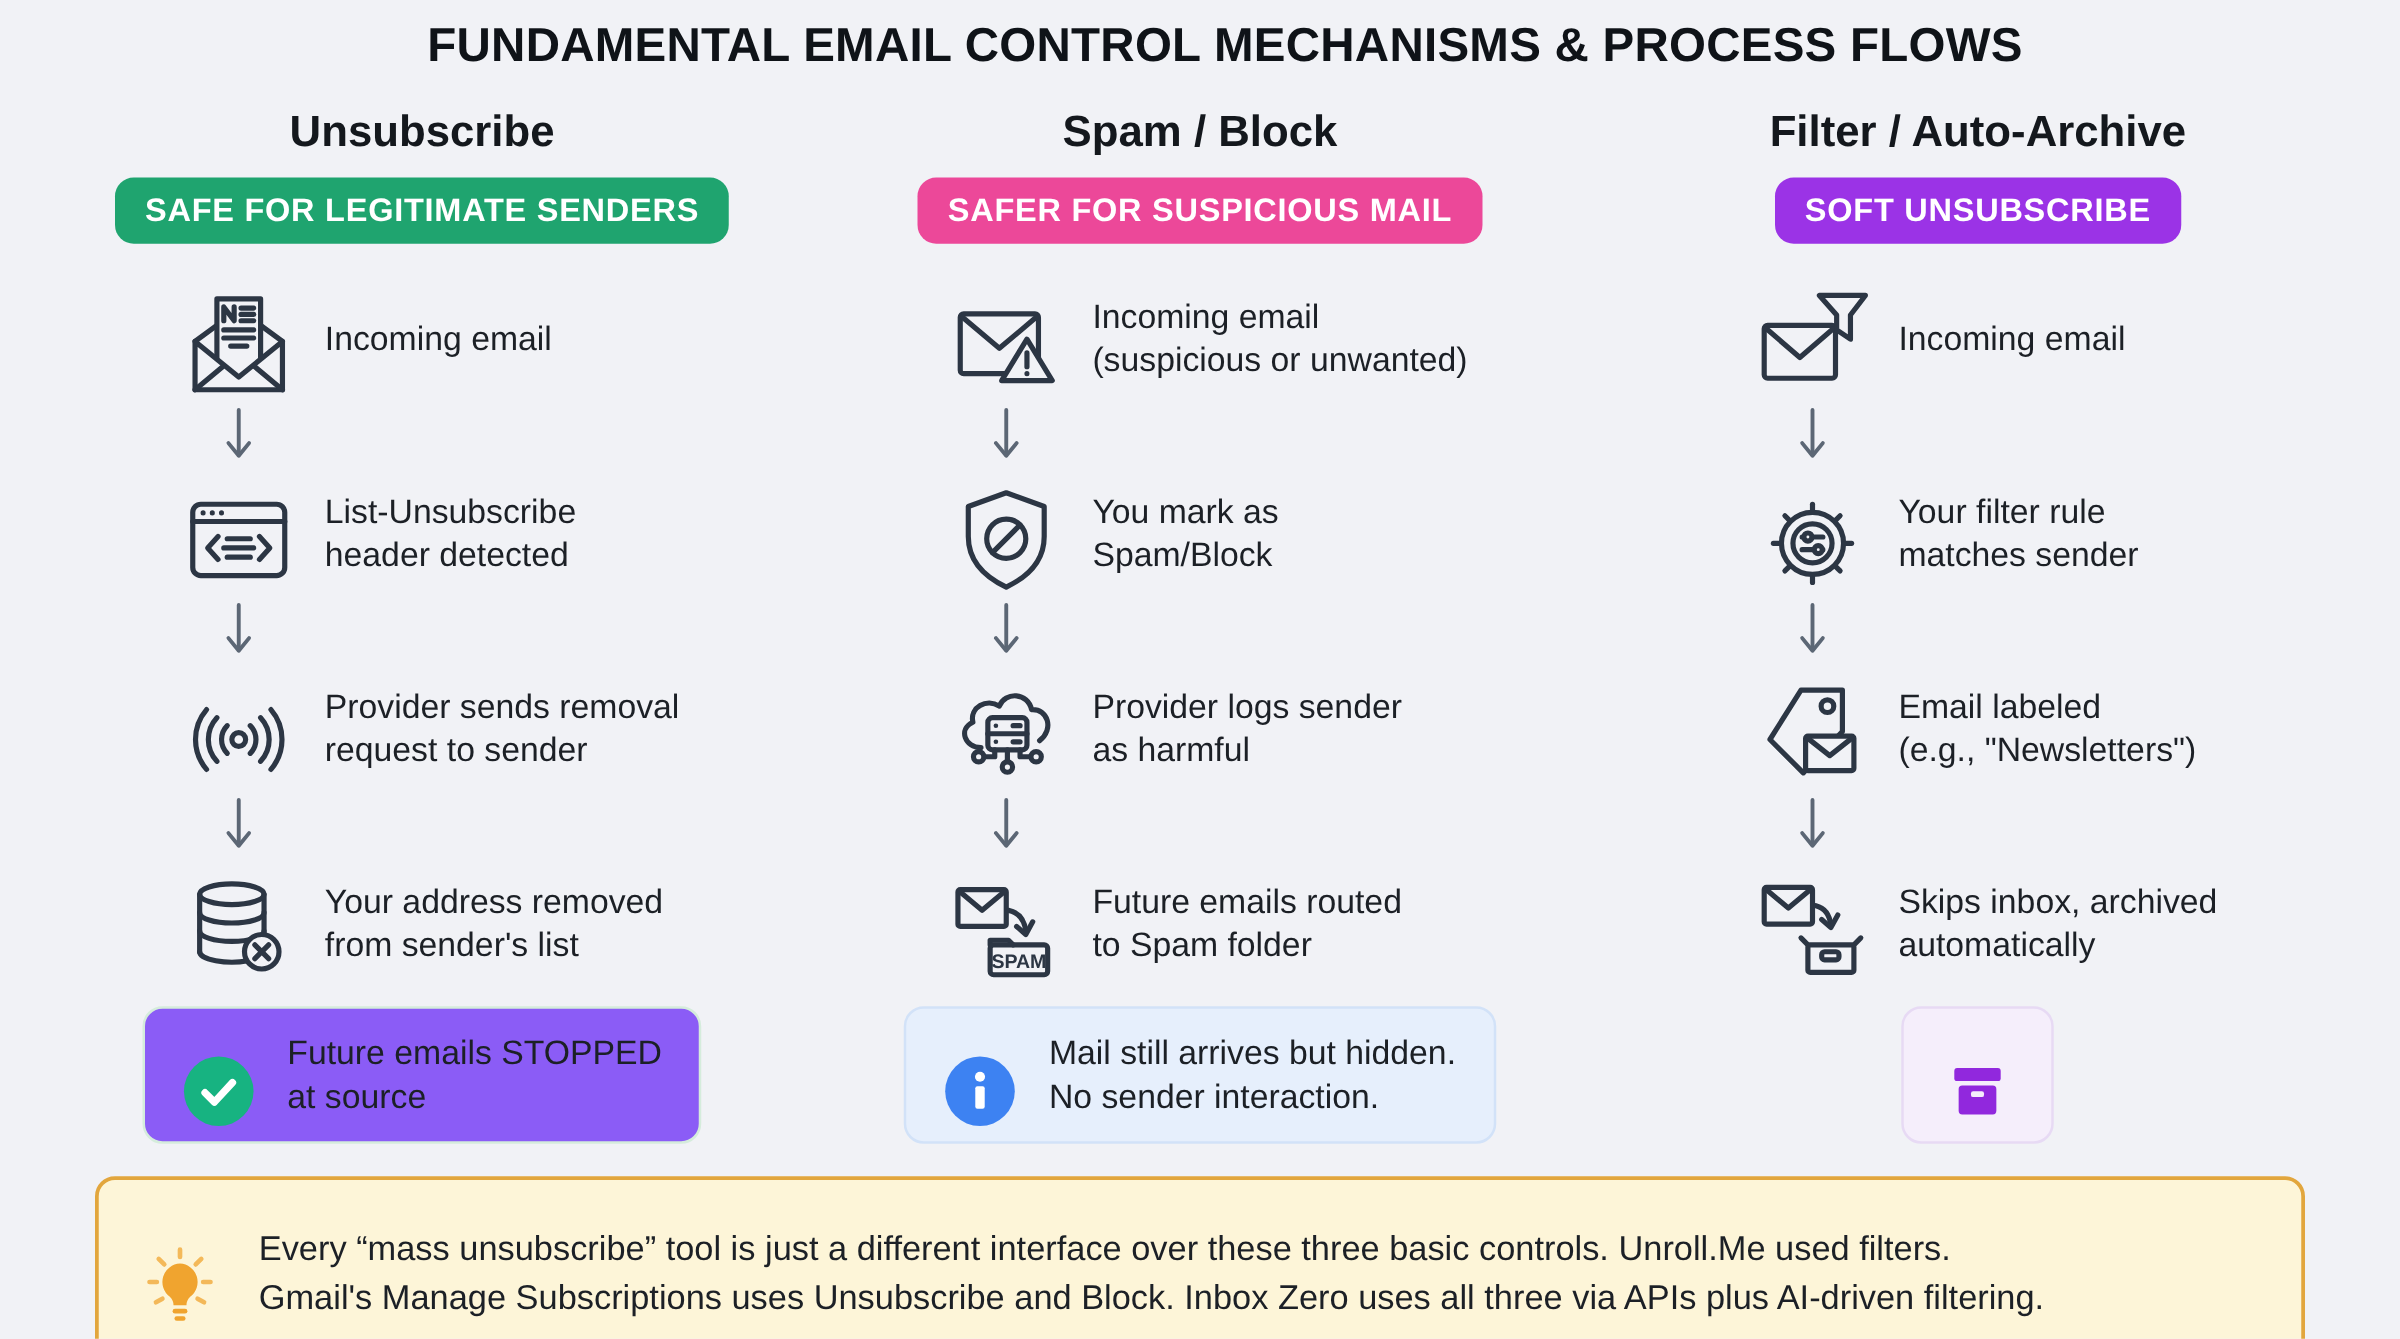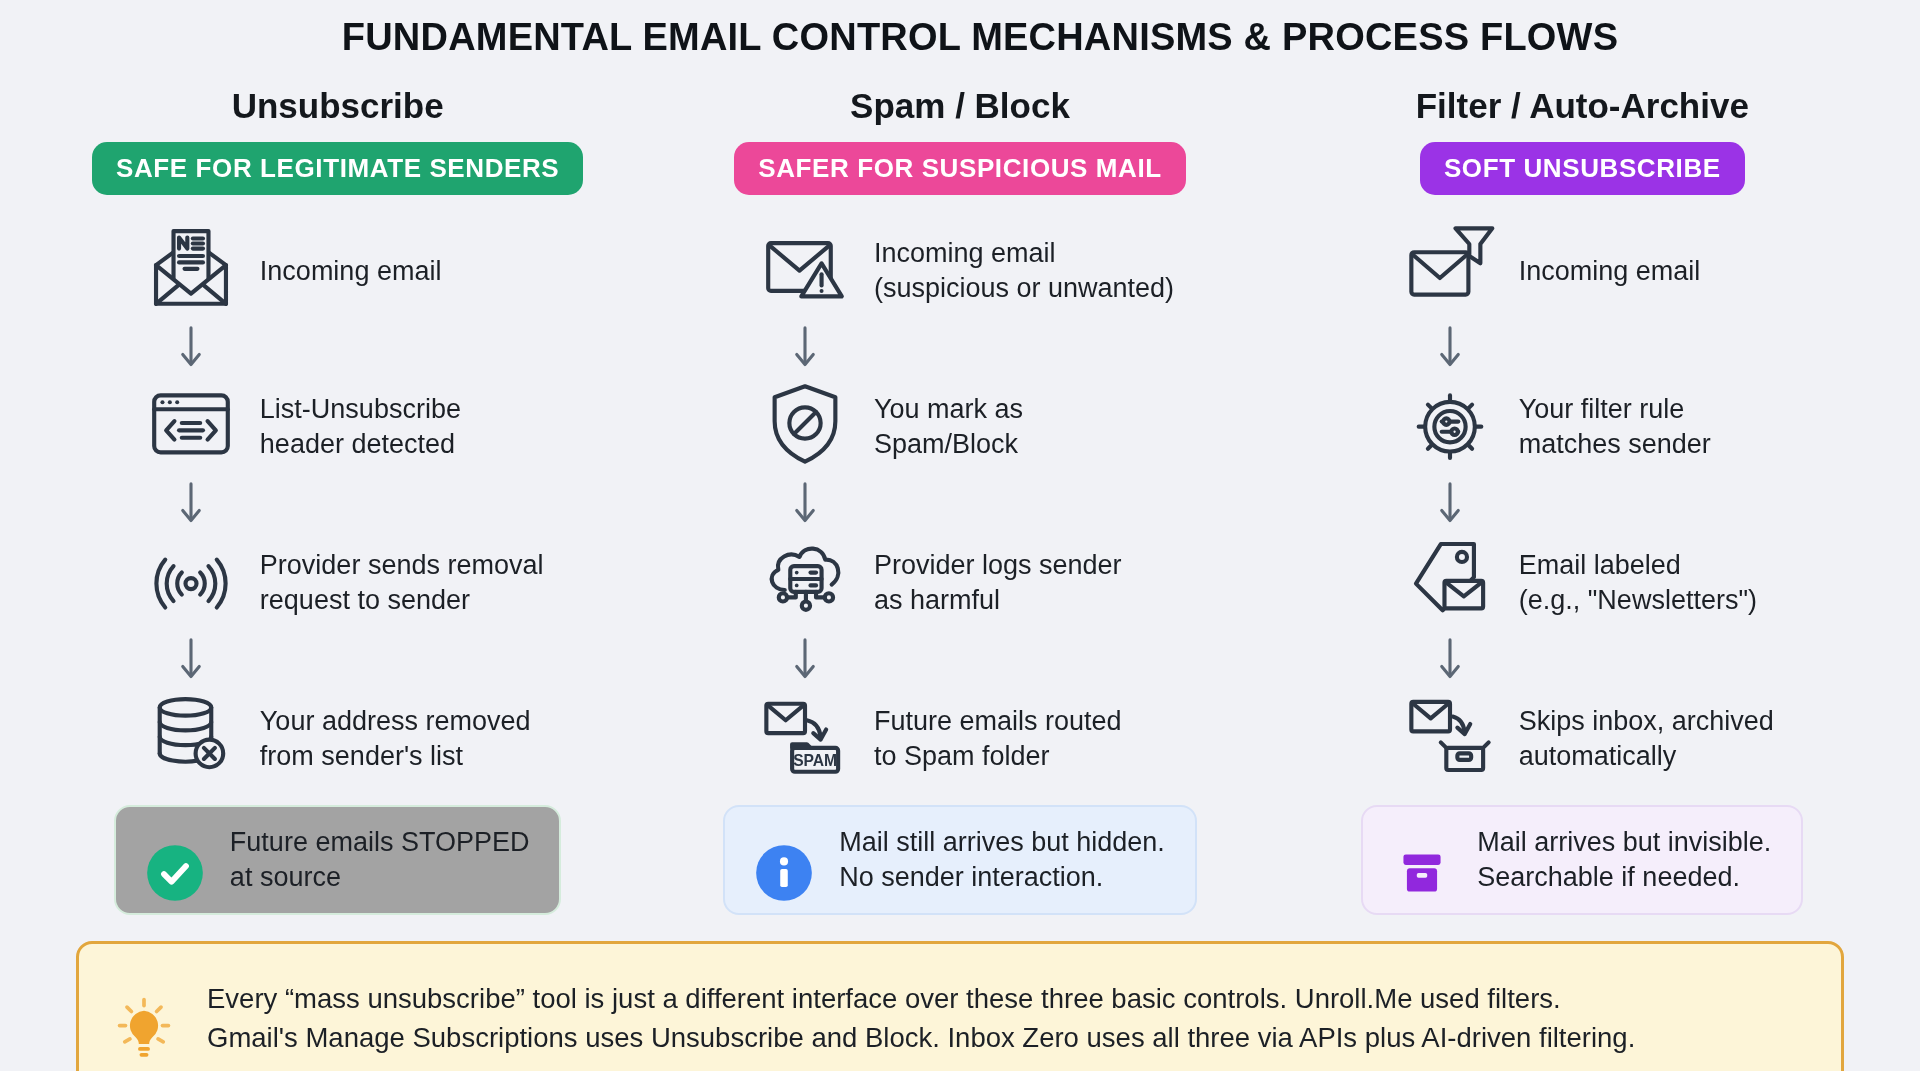--- a/index.html
+++ b/index.html
@@ -21,21 +21,21 @@
   .col { display:flex; flex-direction:column; align-items:center; }
   .col-header { margin-top:26px; font-size:35px; font-weight:800; color:#14181d; line-height:1.2; }
   .badge {
     margin-top:15px; color:#ffffff; font-weight:700; font-size:26px;
     letter-spacing:.6px; padding:11px 24px; border-radius:15px; white-space:nowrap;
   }
   .flow {
     display:grid; grid-template-columns:118px auto;
     margin-top:26px; align-items:center; justify-content:center;
   }
-  .s-icon { grid-column:1; justify-self:center; height:100px; display:flex; align-items:flex-start; }
+  .s-icon { grid-column:1; justify-self:center; height:100px; display:flex; align-items:flex-end; }
   .s-text {
     grid-column:2; font-size:27px; line-height:1.28; white-space:pre-line;
     padding-left:10px; color:#1c2026;
   }
   .arrow-row { grid-column:1; justify-self:center; height:56px; display:flex; align-items:center; }
   .arrow-svg { stroke:#5c6775; fill:none; stroke-width:3.4; stroke-linecap:round; stroke-linejoin:round; }
 
   .icon * { stroke:#2c3644; stroke-width:4.5; fill:none; stroke-linecap:round; stroke-linejoin:round; }
   .icon *.fillbg { fill:#f1f2f6; }
   .icon *.fillink { fill:#2c3644; stroke:none; }
@@ -144,21 +144,21 @@
             <path d="M16,70 A28,9 0 0 0 58,77.8"></path>
           <circle class="fillbg" cx="70" cy="70" r="15"></circle>
           <line x1="64" y1="64" x2="76" y2="76"></line>
             <line x1="76" y1="64" x2="64" y2="76"></line>
         </svg>
       </div>
       <div class="s-text">Your address removed
 from sender's list</div>
     </div>
 
-    <div class="result" style="background-color: #a3a3a3; border-color: rgb(213, 236, 220);">
+    <div class="result" style="background-color: #8b5cf6; border-color: rgb(213, 236, 220);">
       <span>
         <svg viewBox="0 0 100 100" width="58" height="58">
           <circle cx="50" cy="50" r="48" style="fill: rgb(23, 179, 129);"></circle>
           <polyline points="31,52 44,65 69,38" fill="none" stroke="#ffffff" stroke-width="10" stroke-linecap="round" stroke-linejoin="round"></polyline>
         </svg>
       </span>
       <span>Future emails STOPPED
 at source</span>
     </div>
   </div>
@@ -347,22 +347,20 @@
     <div class="result" style="background-color: rgb(245, 238, 251); border-color: rgb(231, 218, 244);">
       <span>
         <svg viewBox="0 0 100 100" width="58" height="58">
           <g style="fill: rgb(145, 40, 221);">
             <rect x="18" y="18" width="64" height="18" rx="4"></rect>
             <rect x="24" y="42" width="52" height="40" rx="5"></rect>
           </g>
           <rect x="41" y="50" width="18" height="8" rx="3" style="fill: rgb(245, 238, 251);"></rect>
         </svg>
       </span>
-      <span>Mail arrives but invisible.
-Searchable if needed.</span>
     </div>
   </div>
 </div>
 
 <div class="note" style="background-color: rgb(253, 245, 216); border-color: rgb(226, 166, 61);">
   <span>
     <svg viewBox="0 0 100 100" width="74" height="74">
       <g style="fill: rgb(240, 164, 47);">
         <path d="M50,20 a20,20 0 0 1 11,36 c-3,3 -4,6 -4,9 h-14 c0,-3 -1,-6 -4,-9 a20,20 0 0 1 11,-36 z"></path>
         <rect x="42" y="69" width="16" height="5" rx="2.5"></rect>

